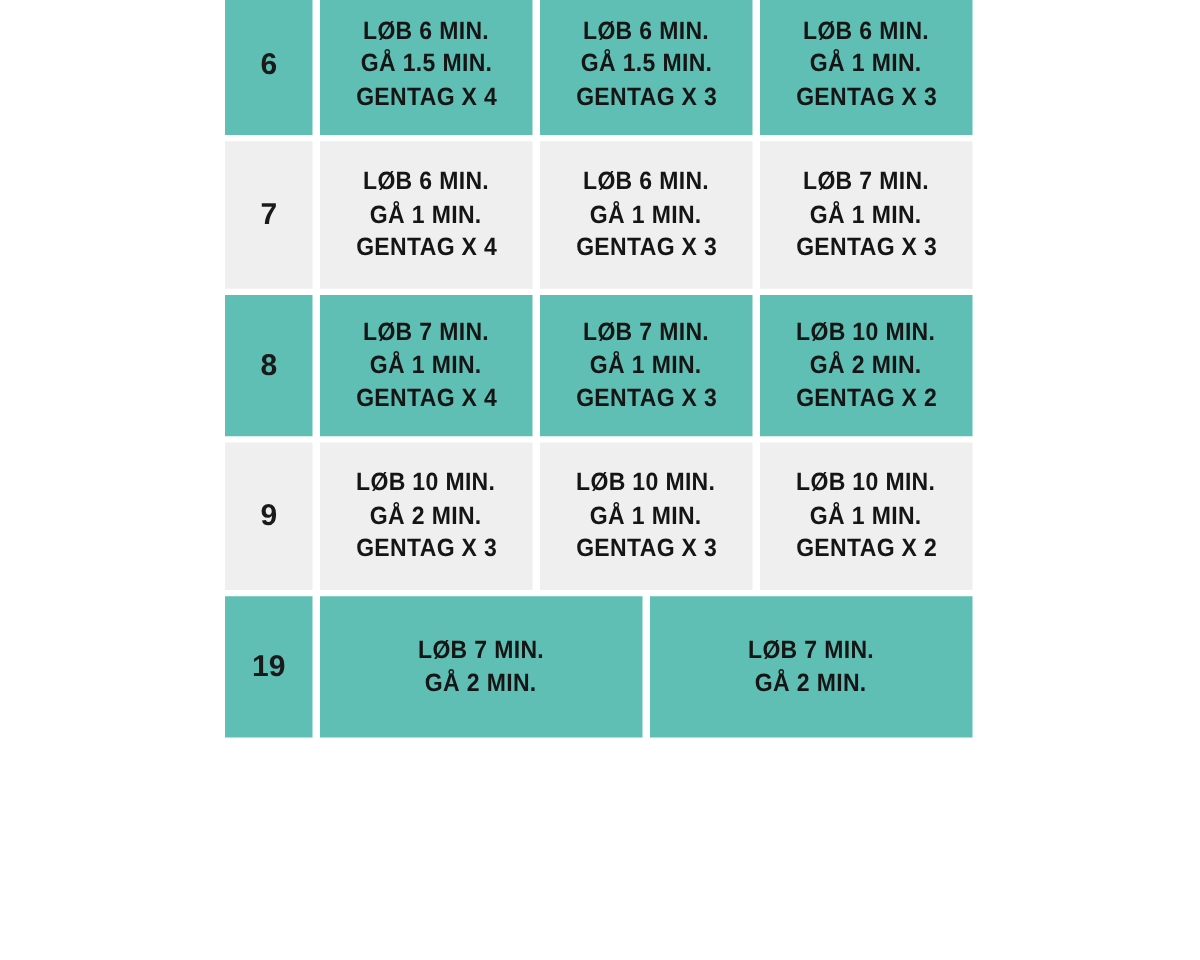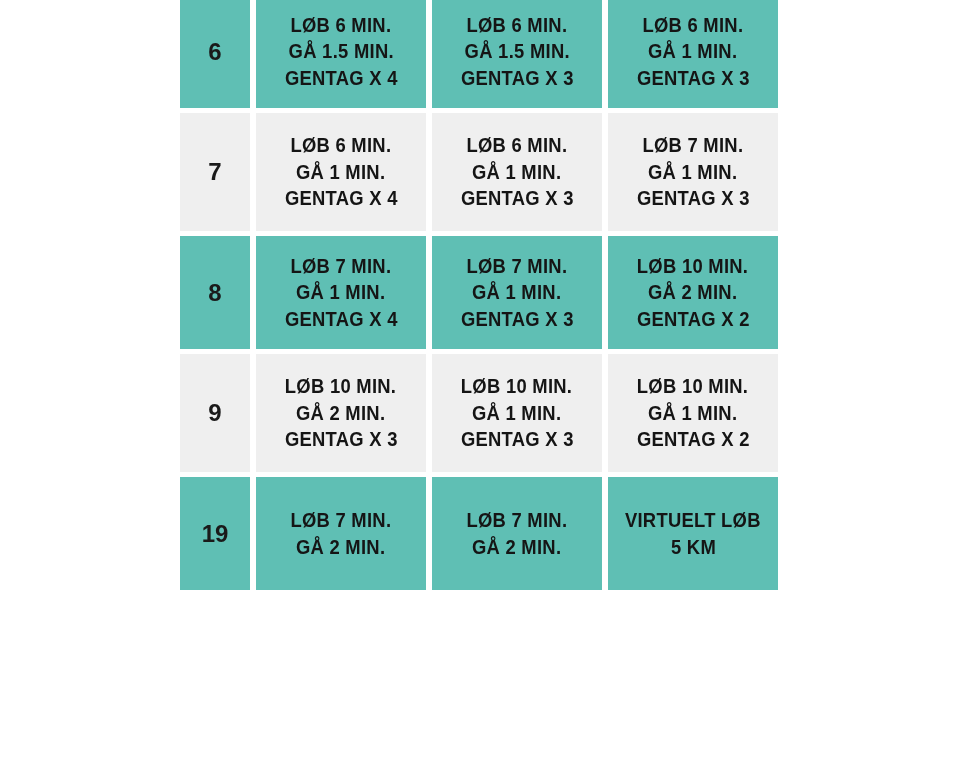--- a/index.html
+++ b/index.html
@@ -173,18 +173,14 @@
         <span class="week-number">19</span>
       </div>
       <div class="session-cell">
         <div class="session-line">LØB 7 MIN.</div>
         <div class="session-line">GÅ 2 MIN.</div>
       </div>
       <div class="session-cell">
         <div class="session-line">LØB 7 MIN.</div>
         <div class="session-line">GÅ 2 MIN.</div>
       </div>
-      <div class="session-cell">
-        <div class="session-line">VIRTUELT LØB</div>
-        <div class="session-line">5 KM</div>
-      </div>
     </div>
   </div>
 
 </body></html>

